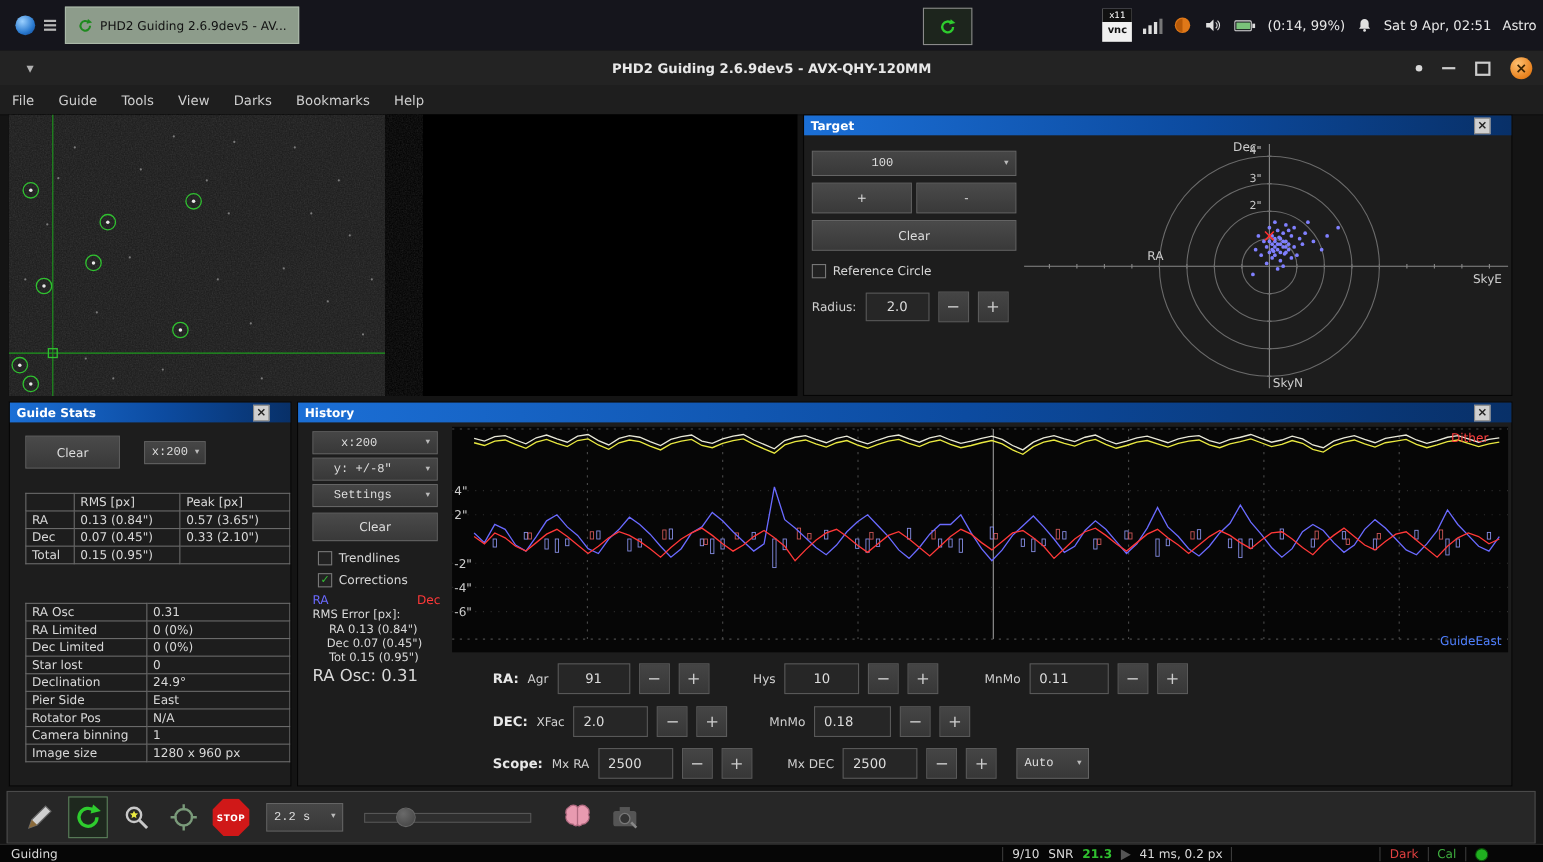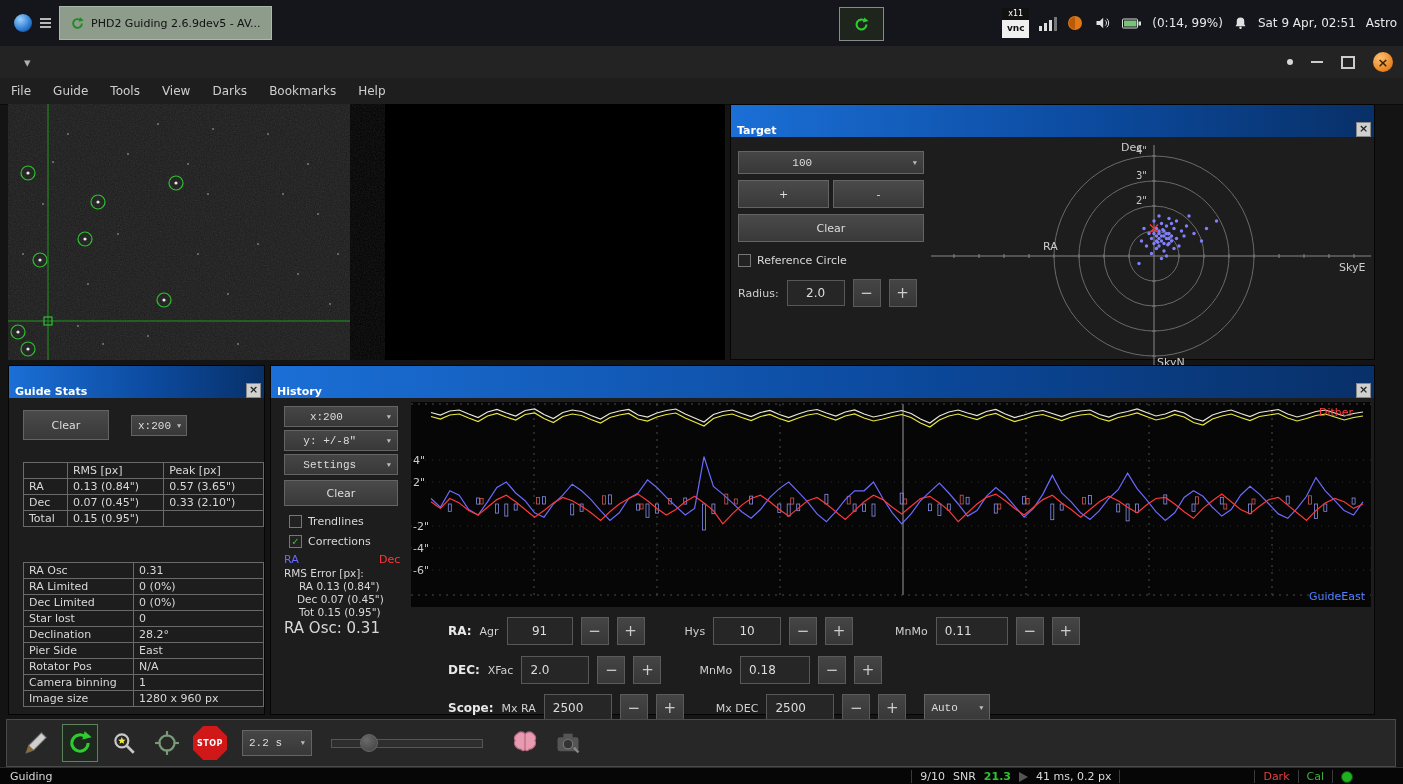--- a/index.html
+++ b/index.html
@@ -32,22 +32,22 @@
   .wb-min{width:12px;height:2px;background:#cccccc;}
   .wb-max{width:10px;height:9px;border:2px solid #cccccc;}
   .wb-close{width:20px;height:20px;border-radius:50%;display:flex;align-items:center;justify-content:center;
             background:radial-gradient(circle at 35% 30%,#ffc070,#e8821e 70%,#c05f08);color:#3a2200;
             font-size:13px;font-weight:bold;line-height:1;}
   #menubar{position:absolute;left:0;top:78px;width:1403px;height:26px;background:#1e1e1e;
            display:flex;align-items:center;border-bottom:1px solid #0a0a0a;}
   .menu-item{padding:0 11px;color:#cfcfcf;font-size:12px;}
   
   .panel{position:absolute;background:#1d1d1d;border:1px solid #050505;box-sizing:border-box;}
-  .panel-title{height:32px;background:linear-gradient(90deg,#1b6fd6,#0c4ba0 55%,#083068);
-               display:flex;align-items:flex-end;justify-content:space-between;padding:0 3px 0 6px;
+  .panel-title{height:18px;background:linear-gradient(90deg,#1b6fd6,#0c4ba0 55%,#083068);
+               display:flex;align-items:center;justify-content:space-between;padding:0 19px 0 6px;
                font-size:11px;font-weight:bold;color:#ffffff;}
   .panel-close{width:13px;height:13px;background:#d0d0d0;color:#222;font-size:11px;line-height:12px;
                text-align:center;border:1px solid #888;font-weight:bold;}
   .panel-content{position:relative;width:100%;height:calc(100% - 16px);overflow:hidden;}
   
   .btn{background:linear-gradient(#4a4a4a,#393939);border:1px solid #646464;color:#dddddd;
        font-size:11px;display:flex;align-items:center;justify-content:center;box-sizing:border-box;}
   .dd{background:linear-gradient(#464646,#383838);border:1px solid #646464;color:#dddddd;font-size:11px;
       display:flex;align-items:center;box-sizing:border-box;padding:0 6px;font-family:Liberation Mono, monospace;}
   .dd .arr{margin-left:auto;font-size:7px;color:#bbbbbb;padding-left:6px;}
@@ -145,20 +145,21 @@
         <path d="M12 3a6 6 0 0 0-6 6v5l-2 3h16l-2-3V9a6 6 0 0 0-6-6z" fill="#e0e0e0"></path>
         <circle cx="12" cy="19.5" r="2" fill="#e0e0e0"></circle>
       </svg>
       <span class="db-text">Sat 9 Apr, 02:51</span>
       <span class="db-text">Astro</span>
     </div>
   </div>
 
   <div id="titlebar">
     <span class="chev">▾</span>
+    <span class="wtitle">PHD2 Guiding 2.6.9dev5 - AVX-QHY-120MM</span>
     <div class="win-btns">
       <span class="wb-dot"></span>
       <span class="wb-min"></span>
       <span class="wb-max"></span>
       <span class="wb-close">×</span>
     </div>
   </div>
 
   <div id="menubar">
     <span class="menu-item">File</span>
@@ -396,21 +397,21 @@
         <tr>
               <td>Dec Limited</td>
               <td>0 (0%)</td>
             </tr>
         <tr>
               <td>Star lost</td>
               <td>0</td>
             </tr>
         <tr>
               <td>Declination</td>
-              <td>28.2°</td>
+              <td>24.9°</td>
             </tr>
         <tr>
               <td>Pier Side</td>
               <td>East</td>
             </tr>
         <tr>
               <td>Rotator Pos</td>
               <td>N/A</td>
             </tr>
         <tr>

